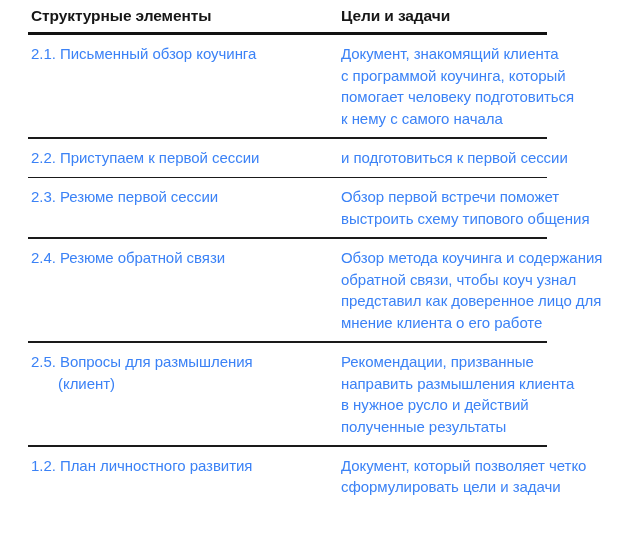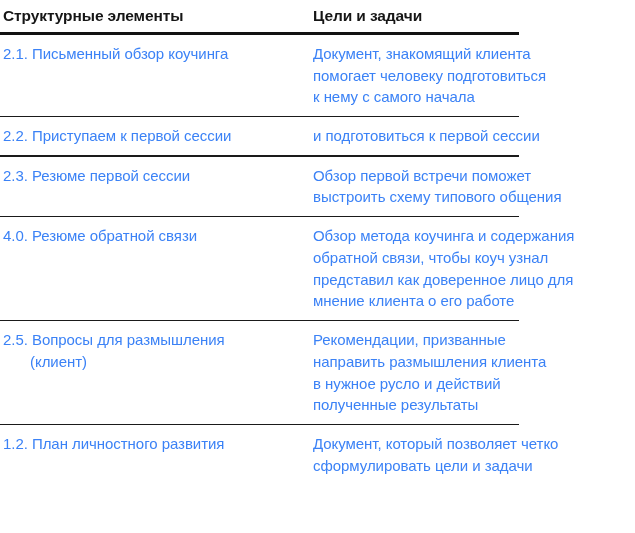--- a/index.html
+++ b/index.html
@@ -13,20 +13,21 @@
     font-family: "Liberation Sans", sans-serif;
     color: #161616;
     -webkit-font-smoothing: antialiased;
   }
   .table {
     position: relative;
     width: 519px;
     height: 533px;
     box-sizing: border-box;
     padding: 0;
+    margin-left: 28px;
   }
   .row {
     display: flex;
     align-items: flex-start;
     width: 100%;
     box-sizing: border-box;
   }
   .header-row {
     padding: 6px 0 7px 0;
   }
@@ -90,20 +91,21 @@
 
   <div class="rule-thick"></div>
 
   <div id="rows-container">
       <div class="row body-row">
         <div class="col-left">
           <div class="cell-line">2.1. Письменный обзор коучинга</div>
         </div>
         <div class="col-right">
           <div class="cell-line">Документ, знакомящий клиента</div>
+          <div class="cell-line">с программой коучинга, который</div>
           <div class="cell-line">помогает человеку подготовиться</div>
           <div class="cell-line">к нему с самого начала</div>
         </div>
       </div>
       <div class="rule-thin"></div>
       <div class="row body-row">
         <div class="col-left">
           <div class="cell-line">2.2. Приступаем к первой сессии</div>
         </div>
         <div class="col-right">
@@ -116,21 +118,21 @@
           <div class="cell-line">2.3. Резюме первой сессии</div>
         </div>
         <div class="col-right">
           <div class="cell-line">Обзор первой встречи поможет</div>
           <div class="cell-line">выстроить схему типового общения</div>
         </div>
       </div>
       <div class="rule-thin"></div>
       <div class="row body-row">
         <div class="col-left">
-          <div class="cell-line">4.0. Резюме обратной связи</div>
+          <div class="cell-line">2.4. Резюме обратной связи</div>
         </div>
         <div class="col-right">
           <div class="cell-line">Обзор метода коучинга и содержания</div>
           <div class="cell-line">обратной связи, чтобы коуч узнал</div>
           <div class="cell-line">представил как доверенное лицо для</div>
           <div class="cell-line">мнение клиента о его работе</div>
         </div>
       </div>
       <div class="rule-thin"></div>
       <div class="row body-row">

